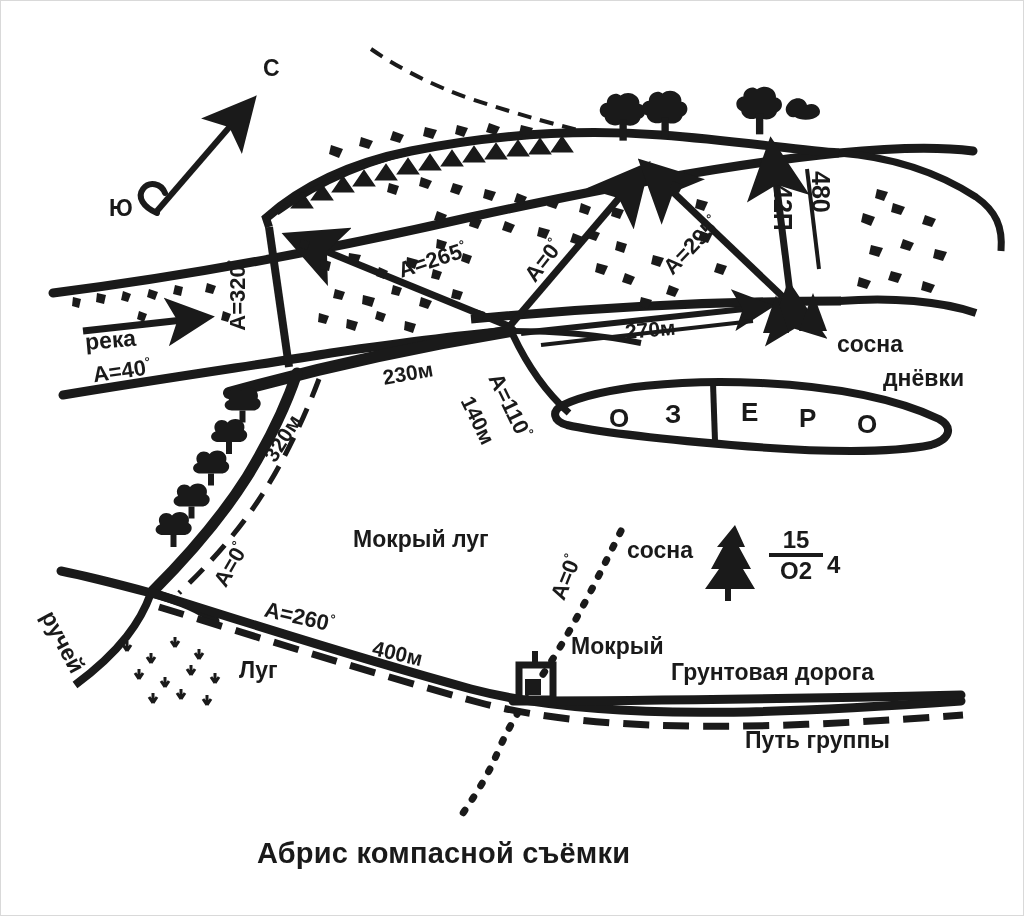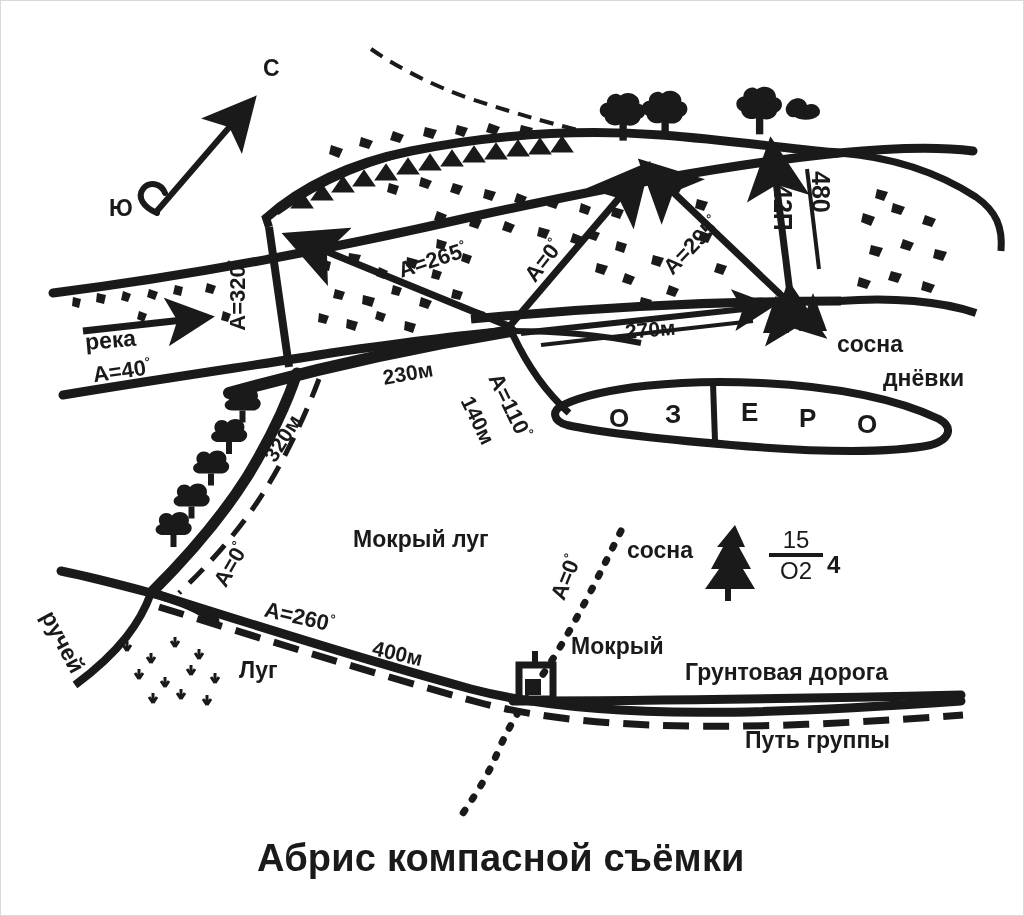--- a/index.html
+++ b/index.html
@@ -11,30 +11,30 @@
     border:1px solid #d9d9d9;overflow:hidden;
   }
   #sketch{position:absolute;left:0;top:0;width:1024px;height:916px;}
   .lbl{
     position:absolute;color:#1a1a1a;font-weight:bold;
     font-family:"Liberation Sans",sans-serif;
     white-space:nowrap;line-height:1;
     transform-origin:left center;
   }
   .title{
-    font-size:38px;letter-spacing:0.2px;
+    font-size:29px;letter-spacing:0.2px;
   }
   .big{font-size:23px;}
   .mid{font-size:21px;}
   .az{font-size:22px;}
   .lakeltr{font-size:26px;font-weight:bold;}
   .deg{font-size:13px;vertical-align:super;}
   .fracwrap{
     position:absolute;text-align:center;color:#1a1a1a;
-    font-family:"Liberation Sans",sans-serif;font-weight:normal;
+    font-family:"Liberation Sans",sans-serif;font-weight:bold;
   }
   .fracwrap .num{font-size:24px;line-height:1.05;}
   .fracwrap .bar{border-top:4px solid #1a1a1a;margin:1px 0;}
   .fracwrap .den{font-size:24px;line-height:1.05;}
   .sidenum{position:absolute;font-size:24px;font-weight:bold;color:#1a1a1a;}
 </style>
 </head>
 <body>
 
 <div id="sheet">
@@ -357,21 +357,21 @@
   <div class="lbl lakeltr" style="left:608px;top:404px;">О</div>
   <div class="lbl lakeltr" style="left:664px;top:400px;">З</div>
   <div class="lbl lakeltr" style="left:740px;top:398px;">Е</div>
   <div class="lbl lakeltr" style="left:798px;top:404px;">Р</div>
   <div class="lbl lakeltr" style="left:856px;top:410px;">О</div>
 
   <div class="lbl big" style="left:352px;top:498px;margin-top:29px;">Мокрый луг</div>
   <div class="lbl big" style="left:238px;top:658px;">Луг</div>
   <div class="lbl big" style="left:626px;top:538px;">сосна</div>
   <div class="lbl big" style="left:570px;top:634px;">Мокрый</div>
-  <div class="lbl big" style="left:684px;top:660px;">Грунтовая дорога</div>
+  <div class="lbl big" style="left:670px;top:660px;">Грунтовая дорога</div>
   <div class="lbl big" style="left:696px;top:728px;margin-left:48px;">Путь группы</div>
 
   <div class="fracwrap" style="left:768px;top:526px;width:54px;">
     <div class="num">15</div>
     <div class="bar"></div>
     <div class="den">О2</div>
   </div>
   <div class="sidenum" style="left:826px;top:550px;">4</div>
 
   <div class="lbl title" style="left:256px;top:838px;">Абрис компасной съёмки</div>

